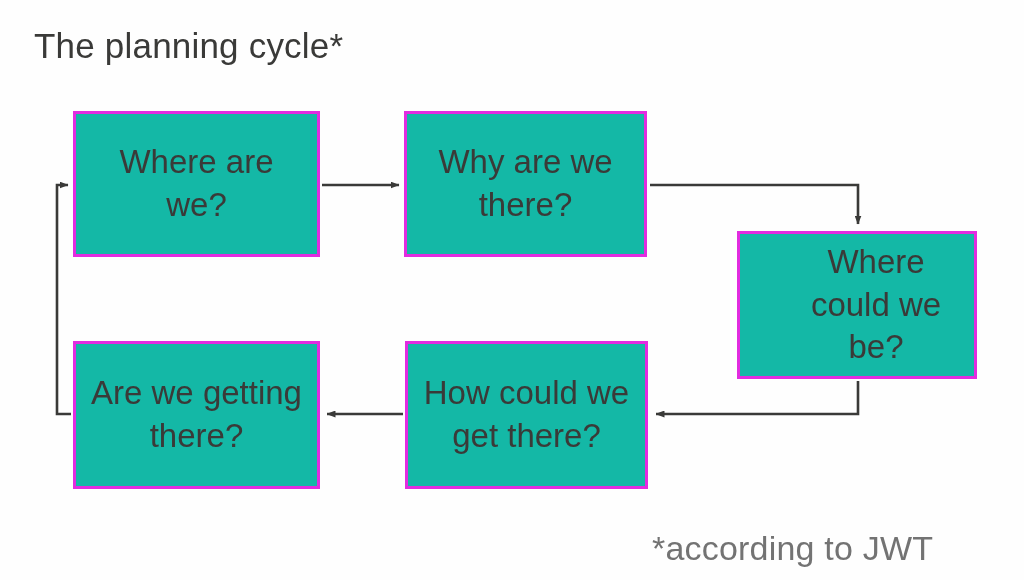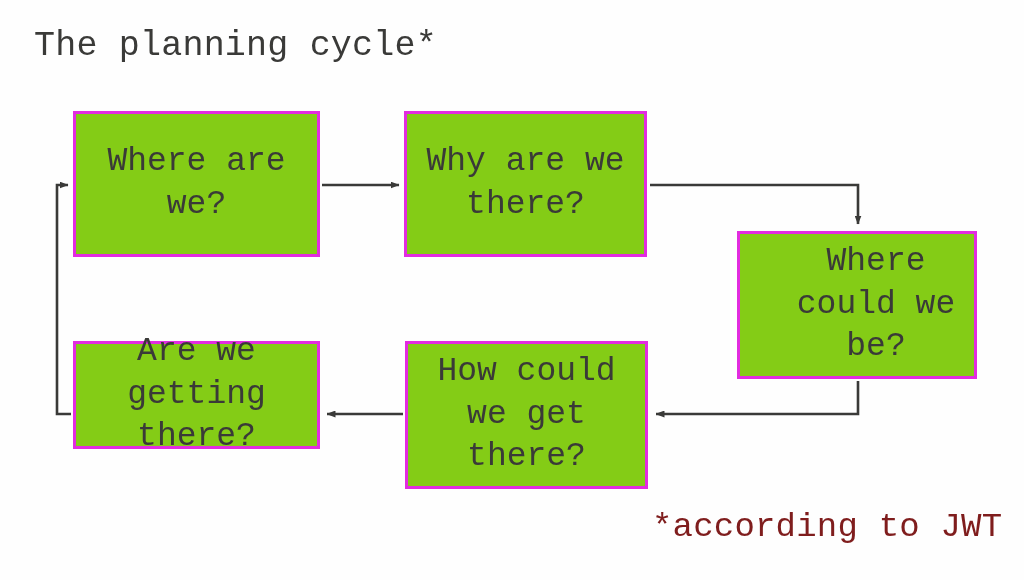--- a/index.html
+++ b/index.html
@@ -10,21 +10,20 @@
     width: 1024px;
     height: 580px;
     background: #fefefe;
     font-family: "Liberation Sans", sans-serif;
     overflow: hidden;
   }
   #canvas {
     position: relative;
     width: 1024px;
     height: 580px;
-    font-family: Liberation Mono, monospace;
   }
   #connectors {
     position: absolute;
     left: 0;
     top: 0;
     width: 1024px;
     height: 580px;
     pointer-events: none;
   }
   .title {
@@ -32,47 +31,47 @@
     left: 34px;
     top: 26px;
     font-size: 35px;
     color: #3a3a38;
     letter-spacing: 0.2px;
     white-space: nowrap;
   }
   .footnote {
     position: absolute;
     left: 652px;
-    top: 508px;
+    top: 529px;
     font-size: 34px;
-    color: #7f1d1d;
+    color: #737373;
     letter-spacing: 0.2px;
     white-space: nowrap;
   }
   .node {
     position: absolute;
     box-sizing: border-box;
     border: 3px solid #e22ce0;
-    background: #84cc16;
+    background: #14b8a6;
     display: flex;
     align-items: center;
     justify-content: flex-end;
     text-align: center;
     color: #3a3a38;
     font-size: 33px;
     line-height: 1.30;
     padding: 0 10px;
   }
   .node span {
     display: block;
   }
   #node-0 { left: 73px;  top: 111px; width: 247px; height: 146px; }
   #node-1 { left: 404px; top: 111px; width: 243px; height: 146px; }
   #node-2 { left: 737px; top: 231px; width: 240px; height: 148px; padding-left: 48px; }
-  #node-3 { left: 73px;  top: 341px; width: 247px; height: 108px; }
+  #node-3 { left: 73px;  top: 341px; width: 247px; height: 148px; }
   #node-4 { left: 405px; top: 341px; width: 243px; height: 148px; }
 </style>
 </head>
 <body>
 
 <div id="canvas">
 
   <div class="title">The planning cycle*</div>
 
   <svg id="connectors" viewBox="0 0 1024 580" width="1024" height="580">

